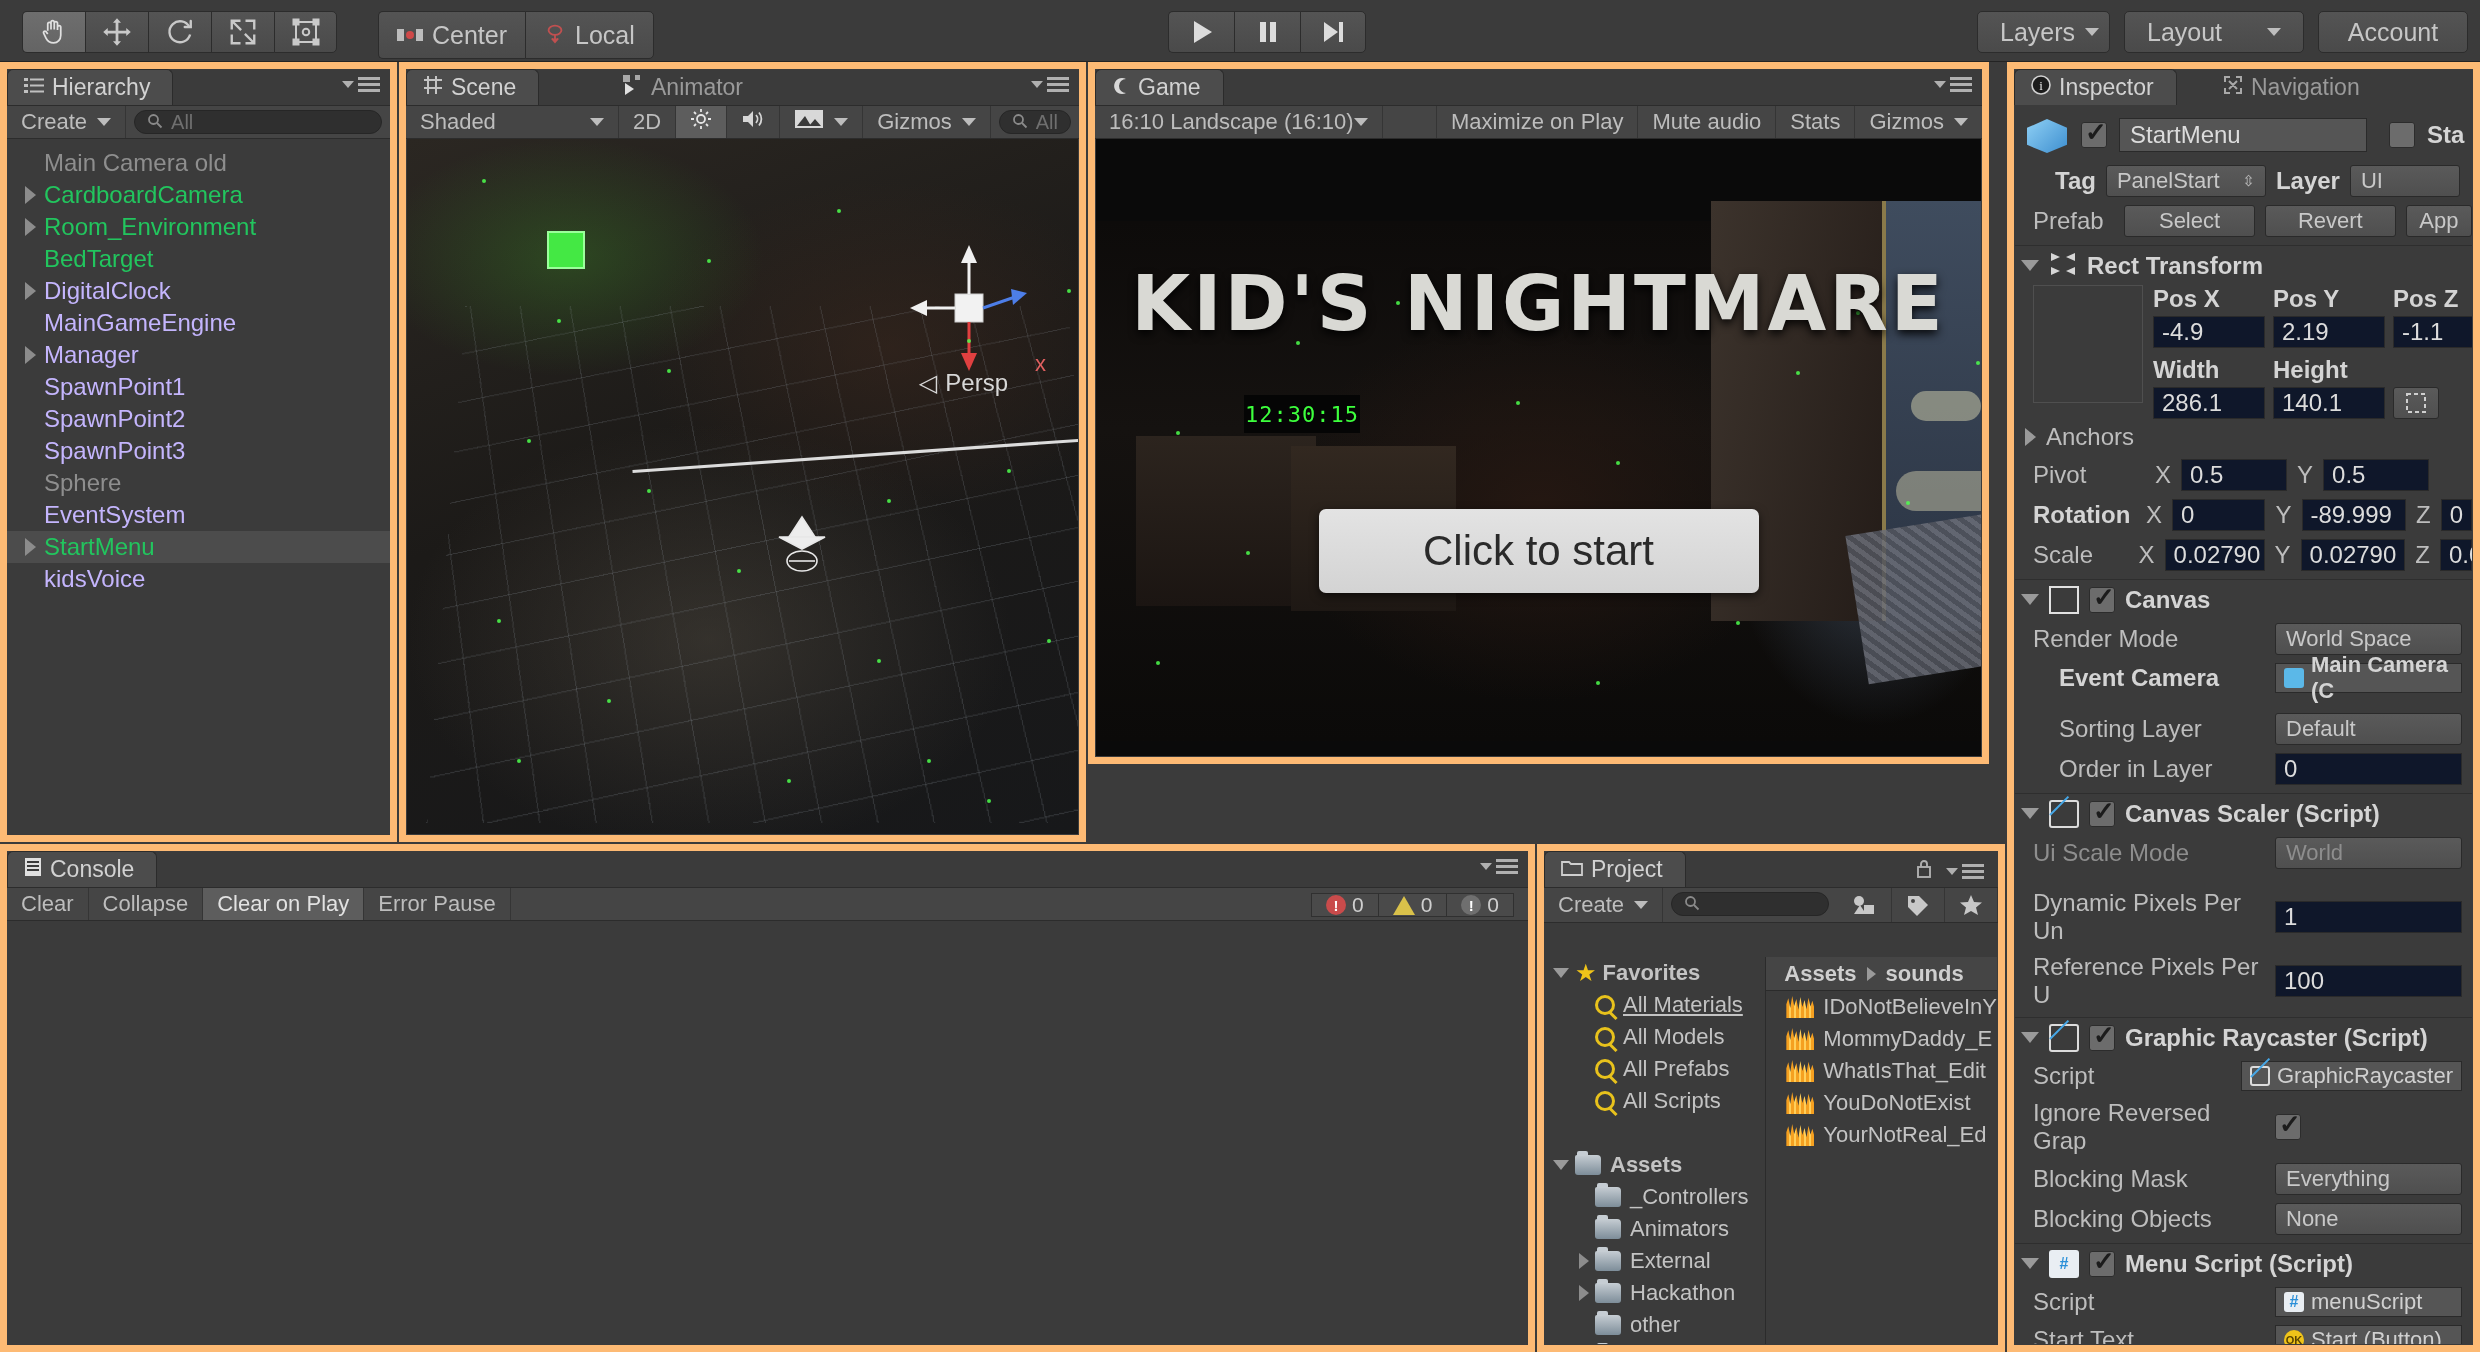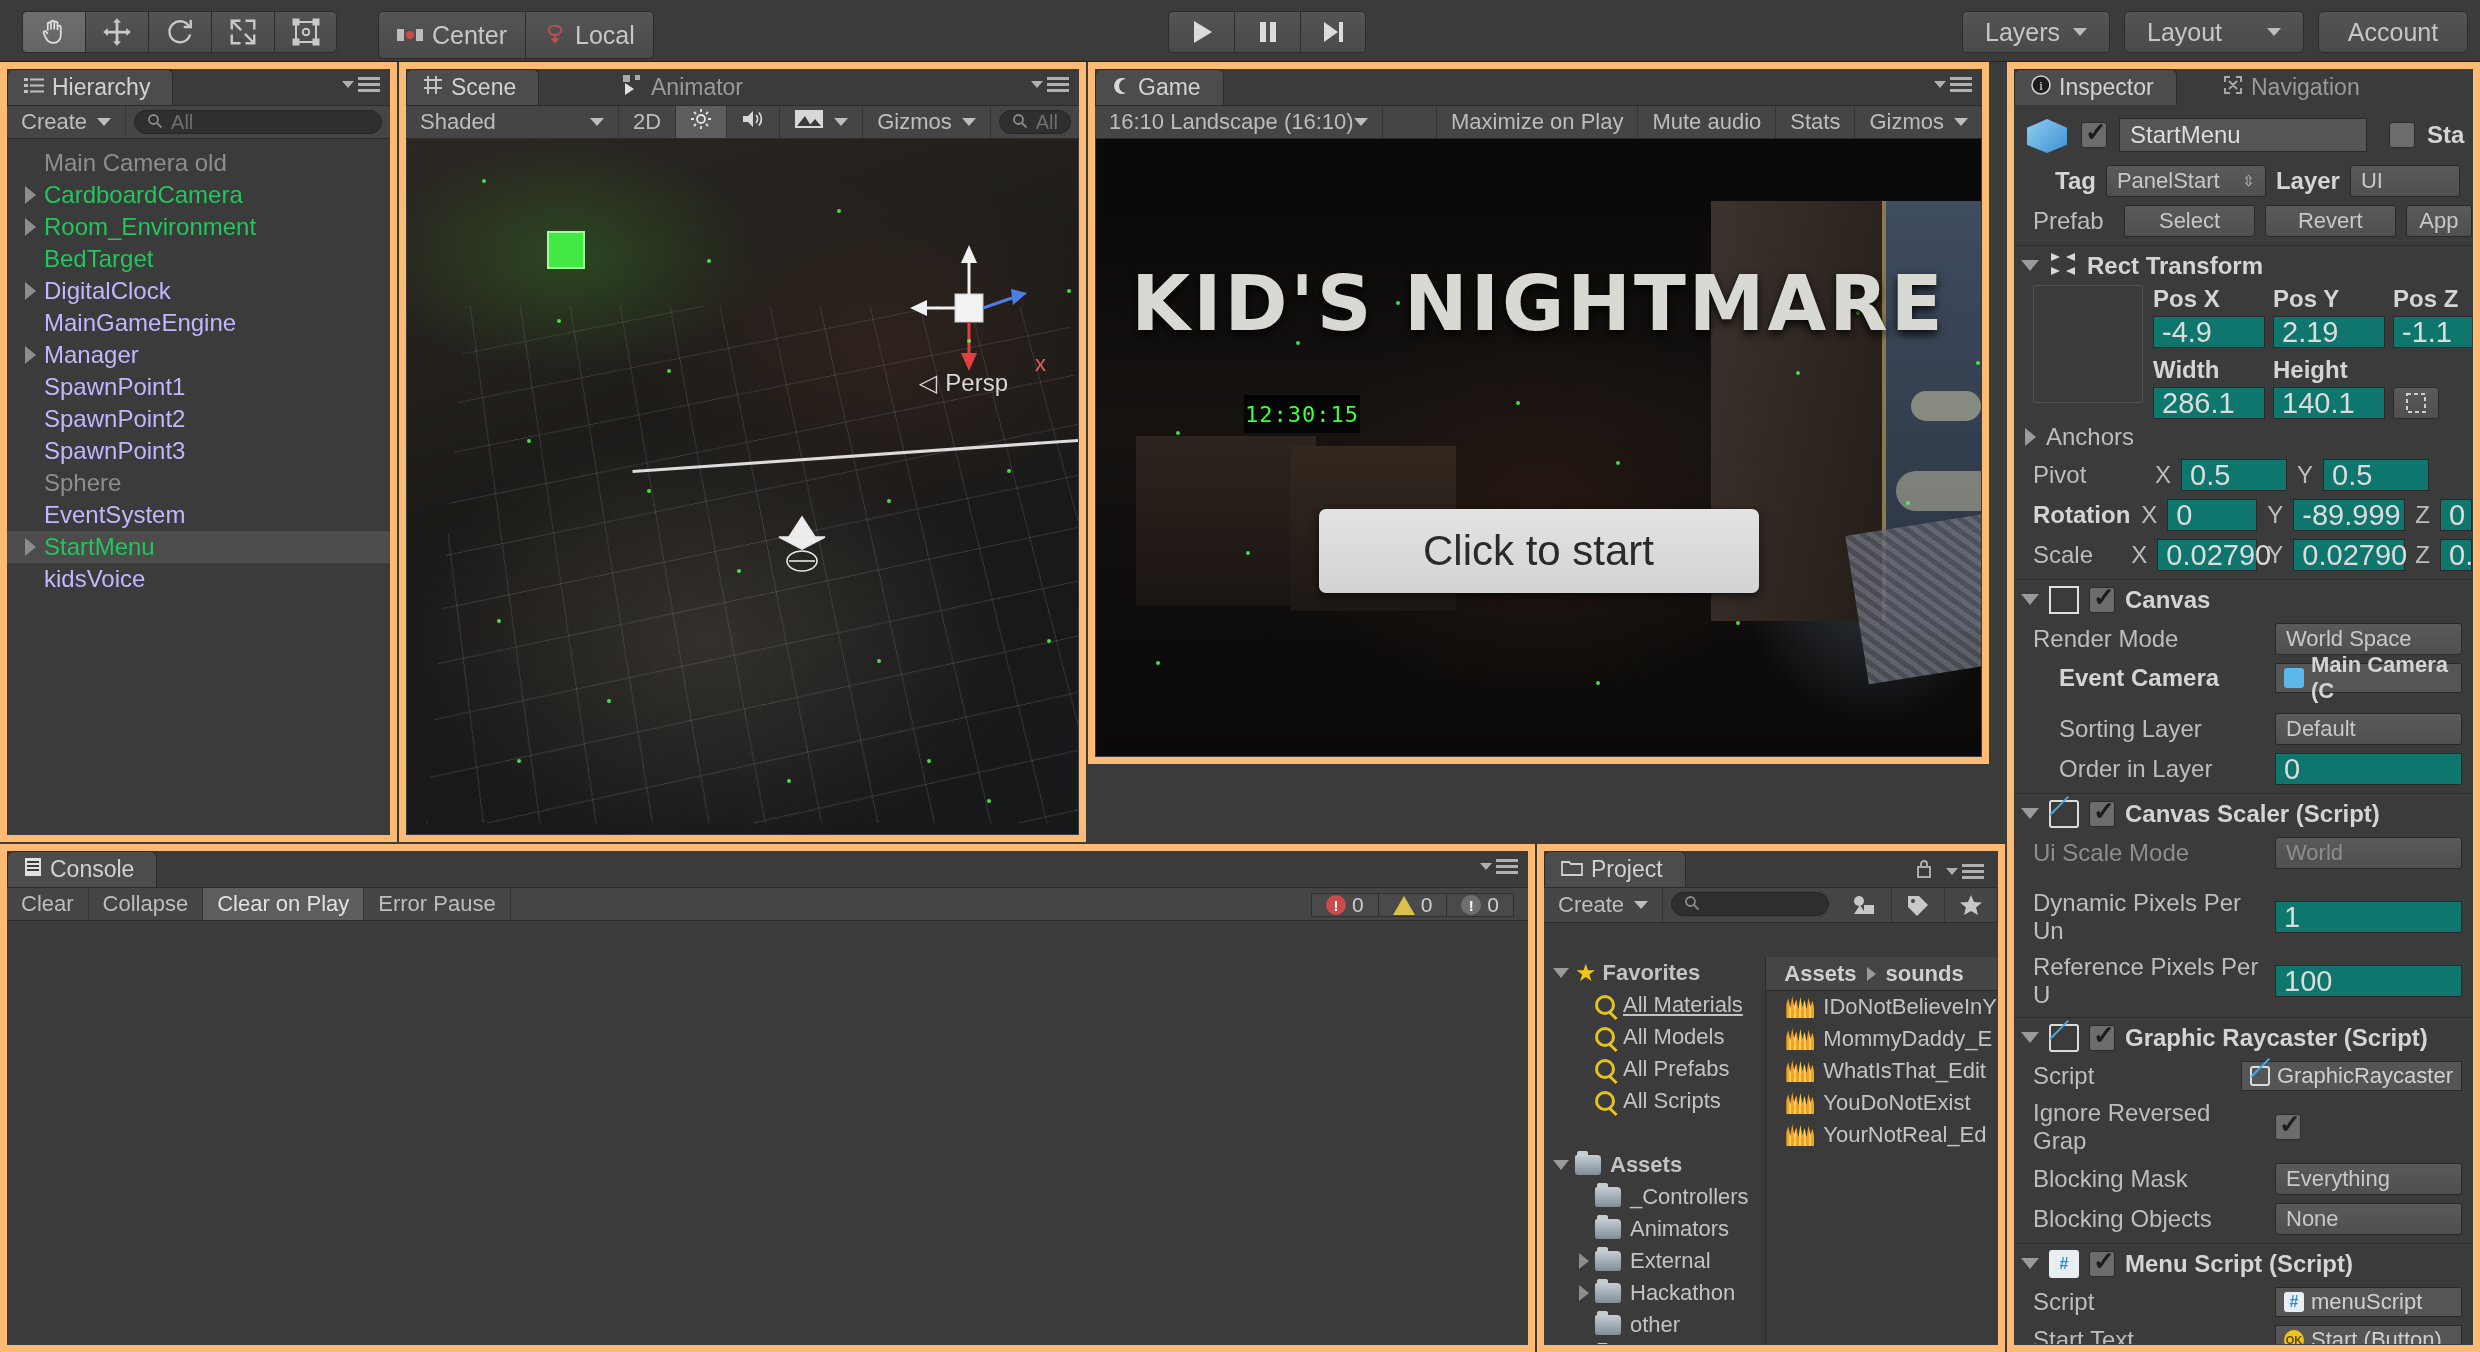--- a/index.html
+++ b/index.html
@@ -212,23 +212,23 @@
   .ddown .ar { margin-left:auto; font-size:15px; color:#bcbcbc; }
   .lbl { font-size:24px; color:#bdbdbd; }
   .lbl.b { font-weight:bold; color:#d4d4d4; }
   .insp-row { display:flex; align-items:center; gap:10px; padding:4px 0 4px 10px; }
   .sect-head { display:flex; align-items:center; gap:10px; height:40px;
                padding-left:6px; border-top:1px solid #2e2e2e; margin-top:4px; }
   .tri { width:0;height:0;border-left:9px solid transparent;
          border-right:9px solid transparent;border-top:11px solid #9a9a9a; flex:none; }
   .tri.r { border-left:11px solid #9a9a9a;border-top:9px solid transparent;
            border-bottom:9px solid transparent;border-right:none; }
-  .num { background:#0f766e; border:1px solid #2a2a2a; height:32px;
+  .num { background:#0f172a; border:1px solid #2a2a2a; height:32px;
          display:flex; align-items:center; padding:0 8px;
-         font-size:29px; color:#dcdcdc; }
+         font-size:24px; color:#dcdcdc; }
   .objfield { background:#555; border:1px solid #2a2a2a; height:30px;
               display:flex; align-items:center; gap:7px; padding:0 8px;
               font-size:22px; color:#d0d0d0; }
   .mini { width:20px;height:20px;flex:none;border-radius:3px; }
   .mini.cs { background:#e9eef3; position:relative; }
   .mini.cs:after { content:"#"; position:absolute; inset:0; color:#2a8fd8;
                    font-size:16px; font-weight:bold; display:flex;
                    align-items:center; justify-content:center; }
   .mini.gr { border:2px solid #dcdcdc; position:relative; box-sizing:border-box;
              background:transparent; }
@@ -318,21 +318,21 @@
       </div>
       <div class="tbbtn">
         <svg width="24" height="26" viewBox="0 0 24 26">
           <polygon points="3,3 17,13 3,23" fill="#dcdcdc"></polygon>
           <rect x="18" y="3" width="4" height="20" fill="#dcdcdc"></rect>
           </svg>
       </div>
     </div>
 
     <div id="rightgroup">
-      <div class="tbbtn" style="width:148px">
+      <div class="tbbtn" style="width:133px">
         <span>Layers</span>
         <span class="caret"></span>
       </div>
       <div class="tbbtn" style="width:180px">
         <span>Layout</span>
         <span class="caret"></span>
       </div>
       <div class="tbbtn" style="width:150px;justify-content:center">
         <span>Account</span>
       </div>

